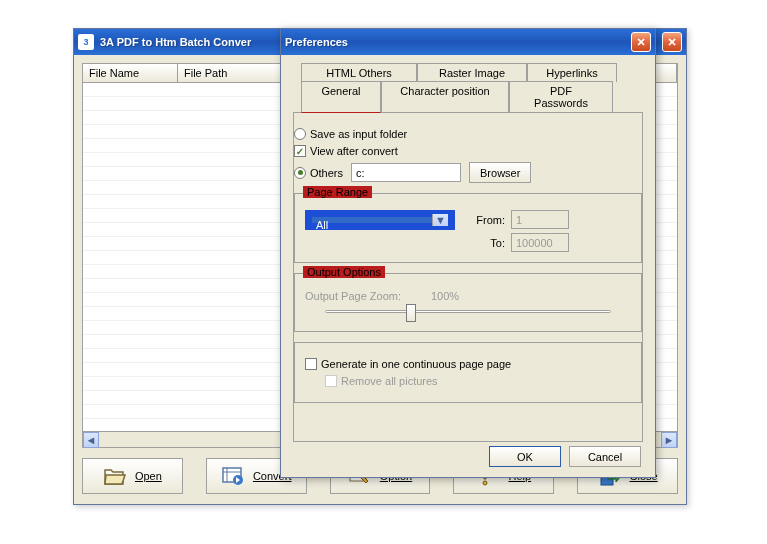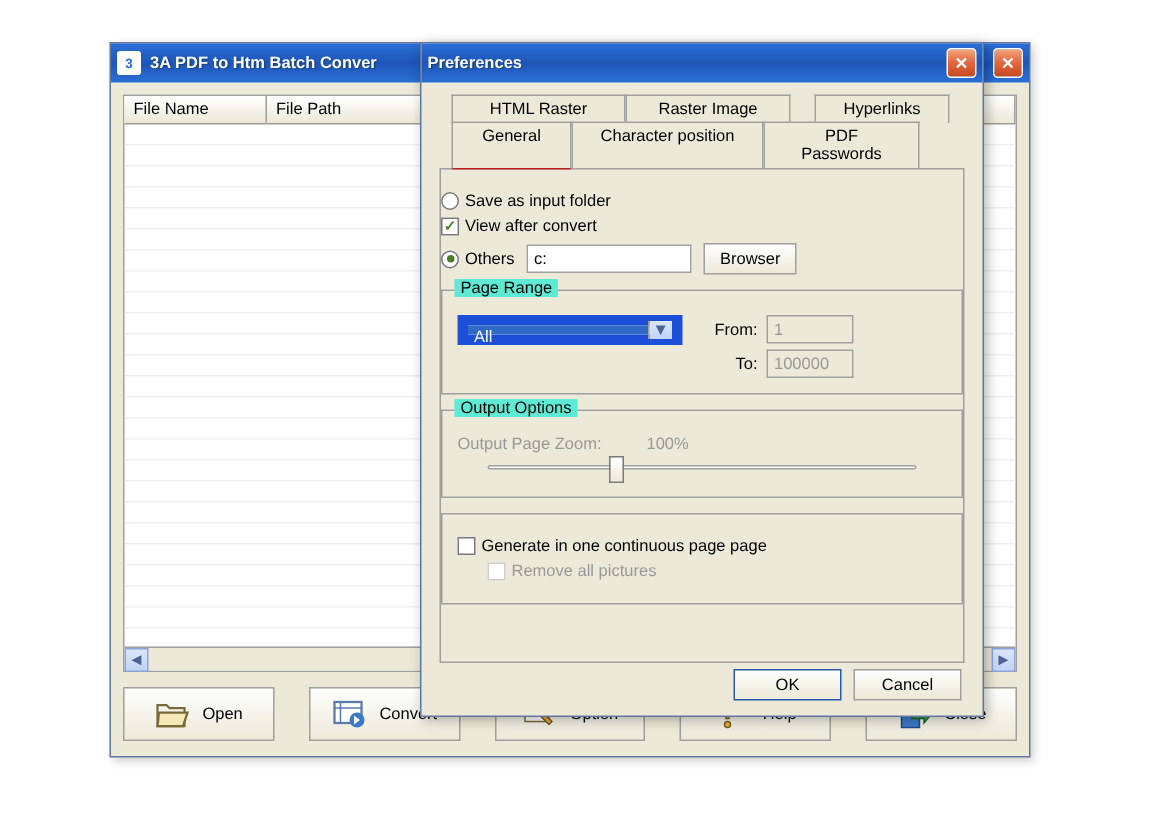--- a/index.html
+++ b/index.html
@@ -17,21 +17,21 @@
 .file-header { display: flex; background: #ece9d8; border-bottom: 1px solid #a0a0a0; }
 .file-header .col { border-right: 1px solid #a0a0a0; padding: 3px 6px; background: linear-gradient(to bottom, #fff, #ece9d8); }
 .col-name { width: 95px; }
 .col-path { flex: 1; }
 .file-rows { overflow: hidden; position: relative; }
 .file-rows .row { height: 14px; border-bottom: 1px solid #f0f0f0; }
 .scrollbar-h { position: absolute; bottom: 0; left: 0; right: 0; height: 16px; background: #ece9d8; border-top: 1px solid #a0a0a0; display: flex; }
 .scroll-arrow { width: 16px; height: 16px; background: linear-gradient(to bottom, #dbe6fb, #c0d3f5); border: 1px solid #8ba4d8; display: flex; align-items: center; justify-content: center; color: #4a6294; }
 .scroll-track { flex: 1; }
 
-.toolbar { position: absolute; bottom: 10px; left: 8px; right: 8px; display: flex; gap: 23px; }
+.toolbar { position: absolute; bottom: 10px; left: 8px; right: 8px; display: flex; gap: 23px; text-decoration: underline; }
 .tb-btn { flex: 1; height: 36px; border: 1px solid #a0a0a0; background: linear-gradient(to bottom, #fff, #ece9d8); display: flex; align-items: center; justify-content: center; gap: 8px; cursor: pointer; }
 .tb-icon { width: 24px; height: 24px; display: flex; align-items: center; justify-content: center; }
 
 
 .pref-window { position: absolute; left: 280px; top: 28px; width: 376px; height: 450px; background: #ece9d8; border: 1px solid #6376a0; box-shadow: 2px 2px 8px rgba(0,0,0,0.3); }
 .pref-body { padding: 8px 12px; height: calc(100% - 26px - 40px); }
 
 .tab-row { display: flex; margin-left: 8px; }
 .tab-row.row2 { margin-top: -1px; }
 .tab { padding: 3px 12px; border: 1px solid #a0a0a0; background: #ece9d8; border-bottom: none; cursor: pointer; margin-right: 0; position: relative; }
@@ -43,21 +43,21 @@
 .radio.checked::after { content: ''; width: 5px; height: 5px; background: #4a7c2a; border-radius: 50%; }
 .check { width: 12px; height: 12px; border: 1px solid #7a7a7a; background: #fff; display: inline-flex; align-items: center; justify-content: center; cursor: pointer; }
 .check.checked::after { content: '✓'; font-size: 10px; color: #4a7c2a; font-weight: bold; }
 .disabled { color: #999; }
 
 .text-input { border: 1px solid #a0a0a0; padding: 2px 4px; background: #fff; height: 19px; }
 .text-input.disabled { background: #ece9d8; color: #999; }
 .btn { border: 1px solid #a0a0a0; background: linear-gradient(to bottom, #fff, #ece9d8); padding: 2px 10px; cursor: pointer; height: 21px; }
 
 .groupbox { border: 1px solid #a0a0a0; padding: 16px 10px 10px 10px; margin: 10px 0; position: relative; }
-.groupbox .legend { position: absolute; top: -8px; left: 8px; background: #5eead4; padding: 0 4px; }
+.groupbox .legend { position: absolute; top: -8px; left: 8px; background: #b91c1c; padding: 0 4px; }
 
 .select { border: 7px solid #1d4ed8; background: #fff; height: 20px; display: flex; align-items: center; position: relative; cursor: pointer; }
 .select .sel-text { flex: 1; background: #316ac5; color: #fff; padding: 2px 4px; height: 100%; }
 .select .sel-arrow { width: 16px; background: linear-gradient(to bottom, #dbe6fb, #c0d3f5); border-left: 1px solid #a0a0a0; display: flex; align-items: center; justify-content: center; color: #4a6294; }
 
 .slider-track { height: 3px; background: #fff; border: 1px solid #a0a0a0; border-radius: 2px; position: relative; margin: 8px 20px; }
 .slider-thumb { position: absolute; top: -7px; left: 28%; width: 10px; height: 18px; background: linear-gradient(to bottom, #fff, #ece9d8); border: 1px solid #7a7a7a; cursor: pointer; }
 
 .pref-buttons { position: absolute; bottom: 10px; right: 14px; display: flex; gap: 8px; }
 .pref-buttons .btn { width: 72px; text-align: center; }
@@ -167,23 +167,23 @@
   </div>
 </div>
 
 <div class="pref-window">
   <div class="titlebar">
     <div class="title-text">Preferences</div>
     <div class="close-btn">✕</div>
   </div>
   <div class="pref-body">
     <div class="tab-row">
-      <div class="tab" style="width:116px;text-align:center;">HTML Raster</div>
+      <div class="tab" style="width:116px;text-align:center;">HTML Others</div>
       <div class="tab" style="width:110px;text-align:center;">Raster Image</div>
-      <div class="tab" style="width:90px;text-align:center;margin-left:16px;">Hyperlinks</div>
+      <div class="tab" style="width:90px;text-align:center;">Hyperlinks</div>
     </div>
     <div class="tab-row row2">
       <div class="tab active" style="width:80px;text-align:center;">General</div>
       <div class="tab" style="width:128px;text-align:center;">Character position</div>
       <div class="tab" style="width:104px;text-align:center;">PDF Passwords</div>
     </div>
     <div class="tab-content">
       <div class="radio-row">
         <span class="radio"></span>
         <span>Save as input folder</span>

